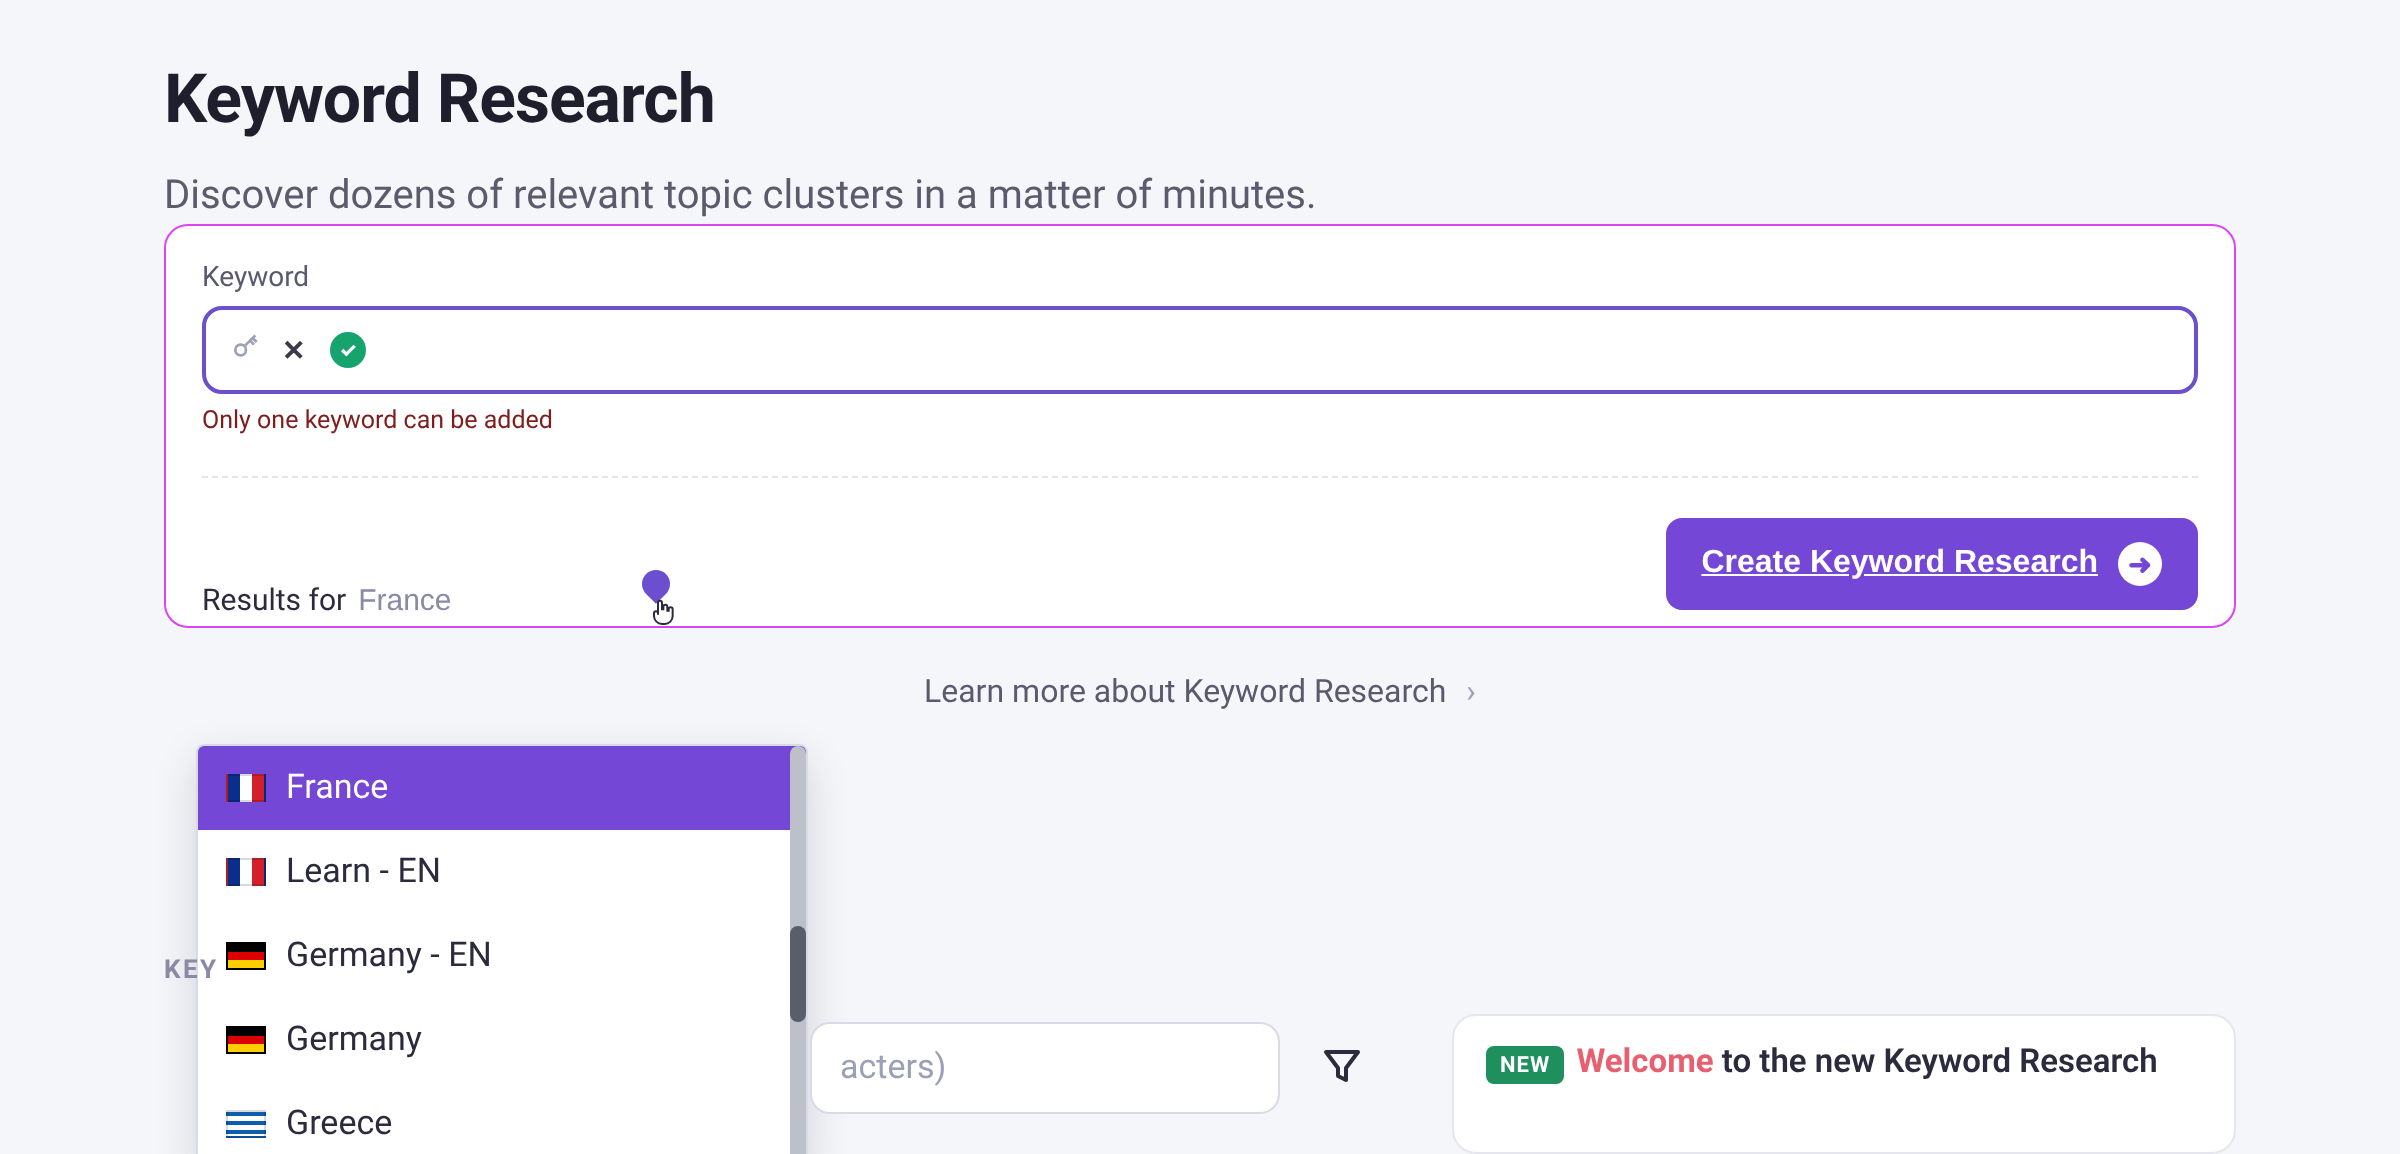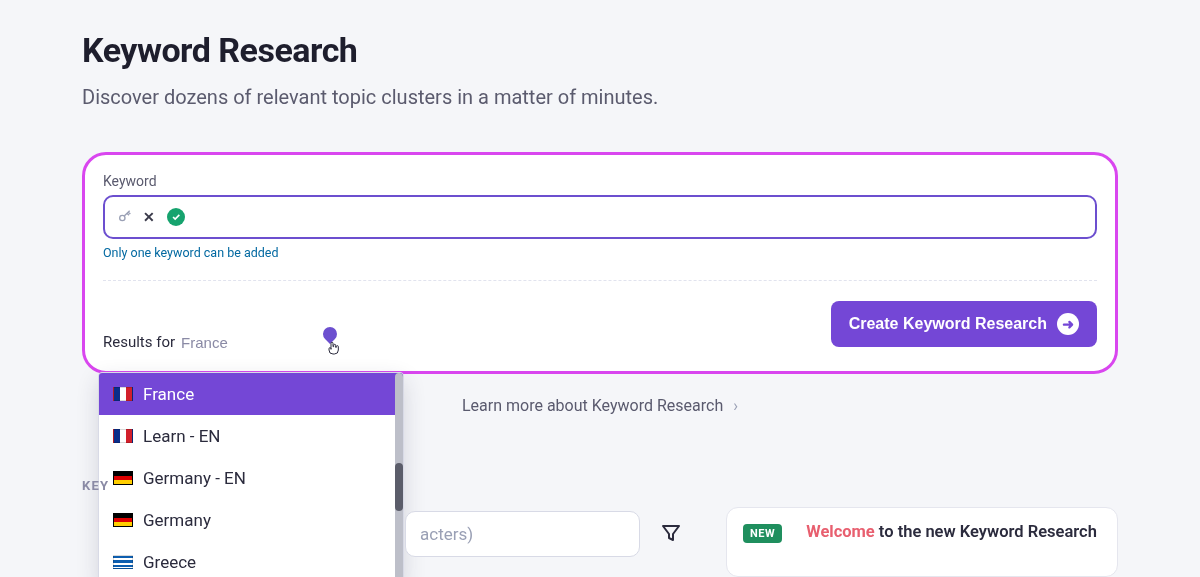--- a/index.html
+++ b/index.html
@@ -17,28 +17,27 @@
   font-size: 34px;
   font-weight: 700;
   color: #1e1e2d;
   letter-spacing: -0.5px;
   margin-bottom: 12px;
 }
 .subtitle {
   font-size: 20px;
   color: #5b5b6e;
   line-height: 1.5;
-  margin-bottom: 40px;
 }
 
 .card {
   background: #fff;
-  border: 3px solid #d946ef;
-  border-radius: 24px;
-  padding: 18px 18px 20px 18px;
+  border: 1px solid #d946ef;
+  border-radius: 12px;
+  padding: 18px 18px 4px 18px;
   position: relative;
 }
 
 .field-label {
   font-size: 14px;
   color: #5a5a6e;
   margin-bottom: 6px;
   display: block;
 }
 
@@ -55,21 +54,21 @@
 .keyword-box input {
   flex:1; border:none; outline:none; font-size:18px; color:#2b2b3d; background:transparent;
 }
 .kb-trailing { display:flex; align-items:center; gap:12px; }
 .clear-x { color:#3a3a4a; font-size:14px; cursor:pointer; font-weight:600; }
 .check-dot {
   width:18px; height:18px; border-radius:50%; background:#16a36e;
   display:flex; align-items:center; justify-content:center; color:#fff; font-size:10px;
 }
 
-.hint { font-size:12.5px; color:#0369a1; margin-top:6px; }
+.hint { font-size:12.5px; color:#7f1d1d; margin-top:6px; }
 
 .divider {
   border:none; border-top:1px dashed #e1e3ee; margin:20px 0 16px 0;
 }
 
 .row2 { display:flex; align-items:center; justify-content:space-between; }
 
 .results-for { font-size:15px; color:#2b2b3d; display:flex; align-items:center; gap:6px; position:relative;margin-top:36px; }
 .country-input {
   border:none; outline:none; font-size:15px; color:#8a8aa5; width:70px; background:transparent;
@@ -86,20 +85,21 @@
 .primary-btn {
   background:#7447d6;
   color:#fff;
   border:none;
   border-radius:8px;
   padding:12px 18px;
   font-size:16px;
   font-weight:600;
   display:flex; align-items:center; gap:10px;
   cursor:pointer;
+  text-decoration:underline;
 }
 .primary-btn .arrow-circle {
   width:22px; height:22px; border-radius:50%; background:#fff; color:#7447d6;
   display:flex; align-items:center; justify-content:center; font-size:14px; font-weight:800;
 }
 
 
 .dropdown {
   position:absolute;
   left:98px; top:372px;
@@ -154,21 +154,21 @@
 
 .peek-card-right {
   position:absolute; left:726px; top:507px;
   width:392px; height:70px;
   background:#fff; border:1px solid #e5e6ee; border-radius:12px;
   padding:14px 16px;
 }
 .new-badge {
   background:#1f8f5e; color:#fff; font-size:11px; font-weight:700;
   padding:3px 7px; border-radius:4px; letter-spacing:0.5px;
-  margin-right:20px;
+  margin-right:2px;
   text-align:center;
 }
 .welcome-line { font-size:16.5px; color:#2b2b3d; font-weight:600; }
 .welcome-line .accent { color:#e85f6f; font-weight:700; }
 </style>
 </head>
 <body>
 
 <div class="page">
   <h1>Keyword Research</h1>

